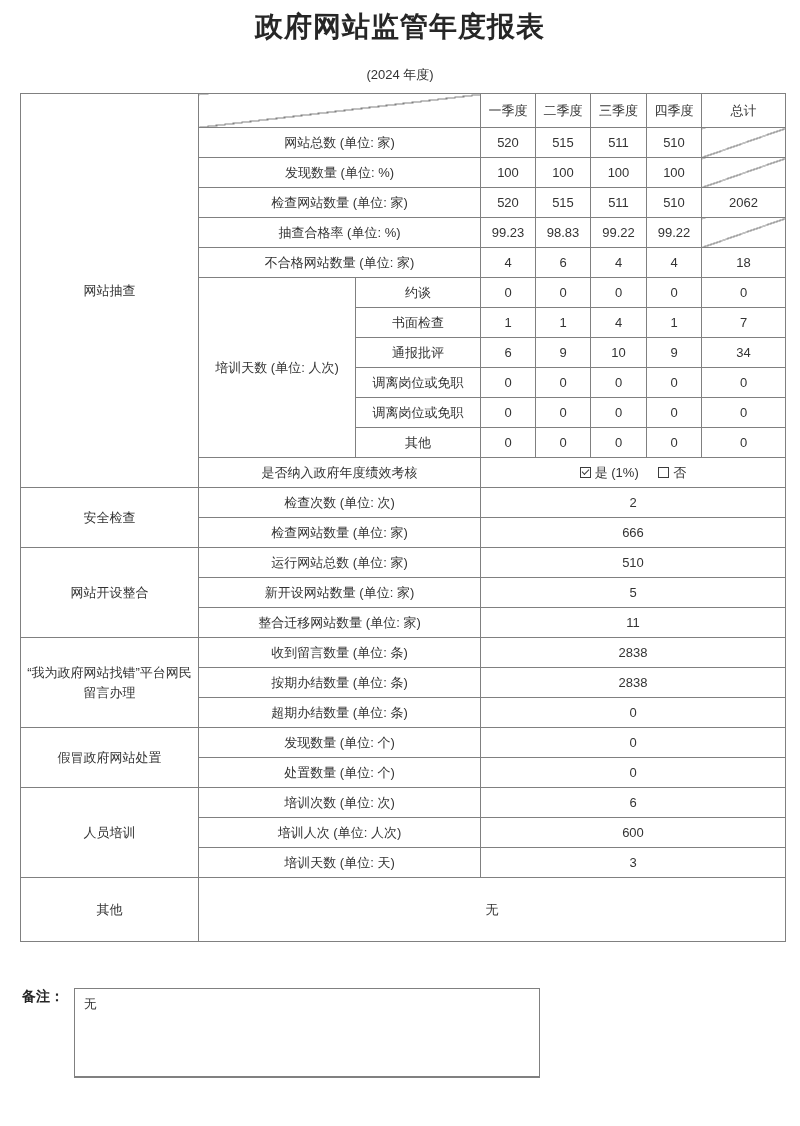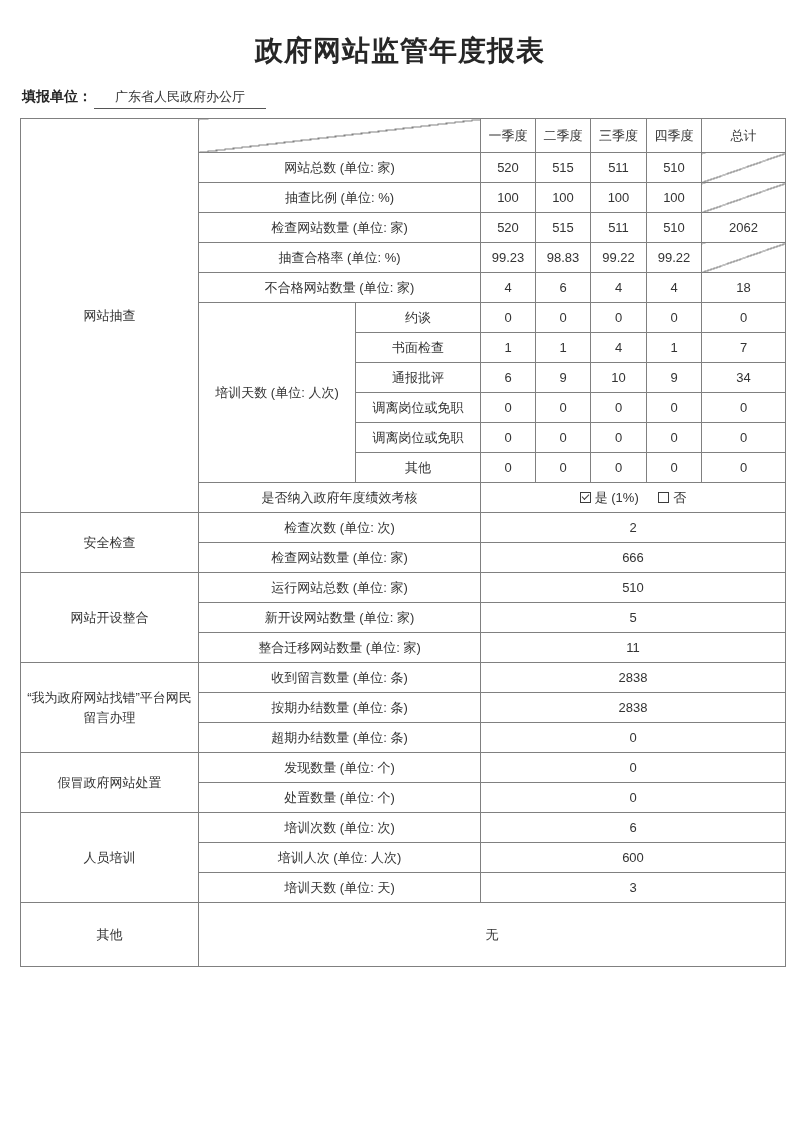--- a/index.html
+++ b/index.html
@@ -5,21 +5,21 @@
   * { box-sizing: border-box; }
   html, body { margin: 0; padding: 0; background: #ffffff; }
   body {
     width: 800px; height: 1126px;
     font-family: "Liberation Sans", "DejaVu Sans", sans-serif;
     color: #333333;
   }
   .sheet { position: relative; width: 800px; height: 1126px; overflow: hidden; }
 
   .title {
-    margin: 0; padding-top: 32px;
+    margin: 0; padding-top: 8px;
     text-align: center; font-size: 28px; font-weight: bold; color: #262626;
     letter-spacing: 1px;
   }
   .subtitle { margin-top: 20px; text-align: center; font-size: 13px; color: #333; }
 
   .filler-line { margin: 18px 0 0 22px; font-size: 14px; }
   .filler-label { font-weight: bold; color: #262626; }
   .filler-value {
     display: inline-block; min-width: 172px; text-align: center;
     border-bottom: 1px solid #555; padding: 0 6px 2px 6px; margin-left: 2px;
@@ -69,24 +69,22 @@
     border: 1px solid #808080; border-bottom-width: 2px; border-right-width: 1px;
     font-size: 12.5px; padding: 7px 9px; text-align: left; vertical-align: top;
   }
 </style>
 </head>
 <body>
 
 <div class="sheet">
 
   <h1 class="title">政府网站监管年度报表</h1>
-
-  <div class="filler-line">
-    <span class="filler-label">填报单位：</span><span class="filler-value">广东省人民政府办公厅</span>
-  </div>
+  <div class="subtitle">(2024 年度)</div>
+
 
   <table class="report">
     <colgroup>
       <col style="width:178px">
         <col style="width:157px">
         <col style="width:125px">
       <col style="width:55px">
         <col style="width:55px">
         <col style="width:56px">
         <col style="width:55px">
@@ -106,21 +104,21 @@
 
     <tr class="r">
       <td class="lbl" colspan="2">网站总数 (单位: 家)</td>
       <td>520</td>
       <td>515</td>
       <td>511</td>
       <td>510</td>
       <td class="diag"></td>
     </tr>
     <tr class="r">
-      <td class="lbl" colspan="2">抽查比例 (单位: %)</td>
+      <td class="lbl" colspan="2">发现数量 (单位: %)</td>
       <td>100</td>
       <td>100</td>
       <td>100</td>
       <td>100</td>
       <td class="diag"></td>
     </tr>
     <tr class="r">
       <td class="lbl" colspan="2">检查网站数量 (单位: 家)</td>
       <td>520</td>
       <td>515</td>
@@ -265,14 +263,18 @@
       <td class="val" colspan="5">3</td>
     </tr>
 
     <tr class="tall">
       <td class="cat">其他</td>
       <td class="val vtop" colspan="7">无</td>
     </tr>
   </tbody>
     </table>
 
+  <div class="remarks">
+    <span class="remarks-label">备注：</span>
+    <div class="remarks-box">无</div>
+  </div>
 
 </div>
 
 </body></html>

